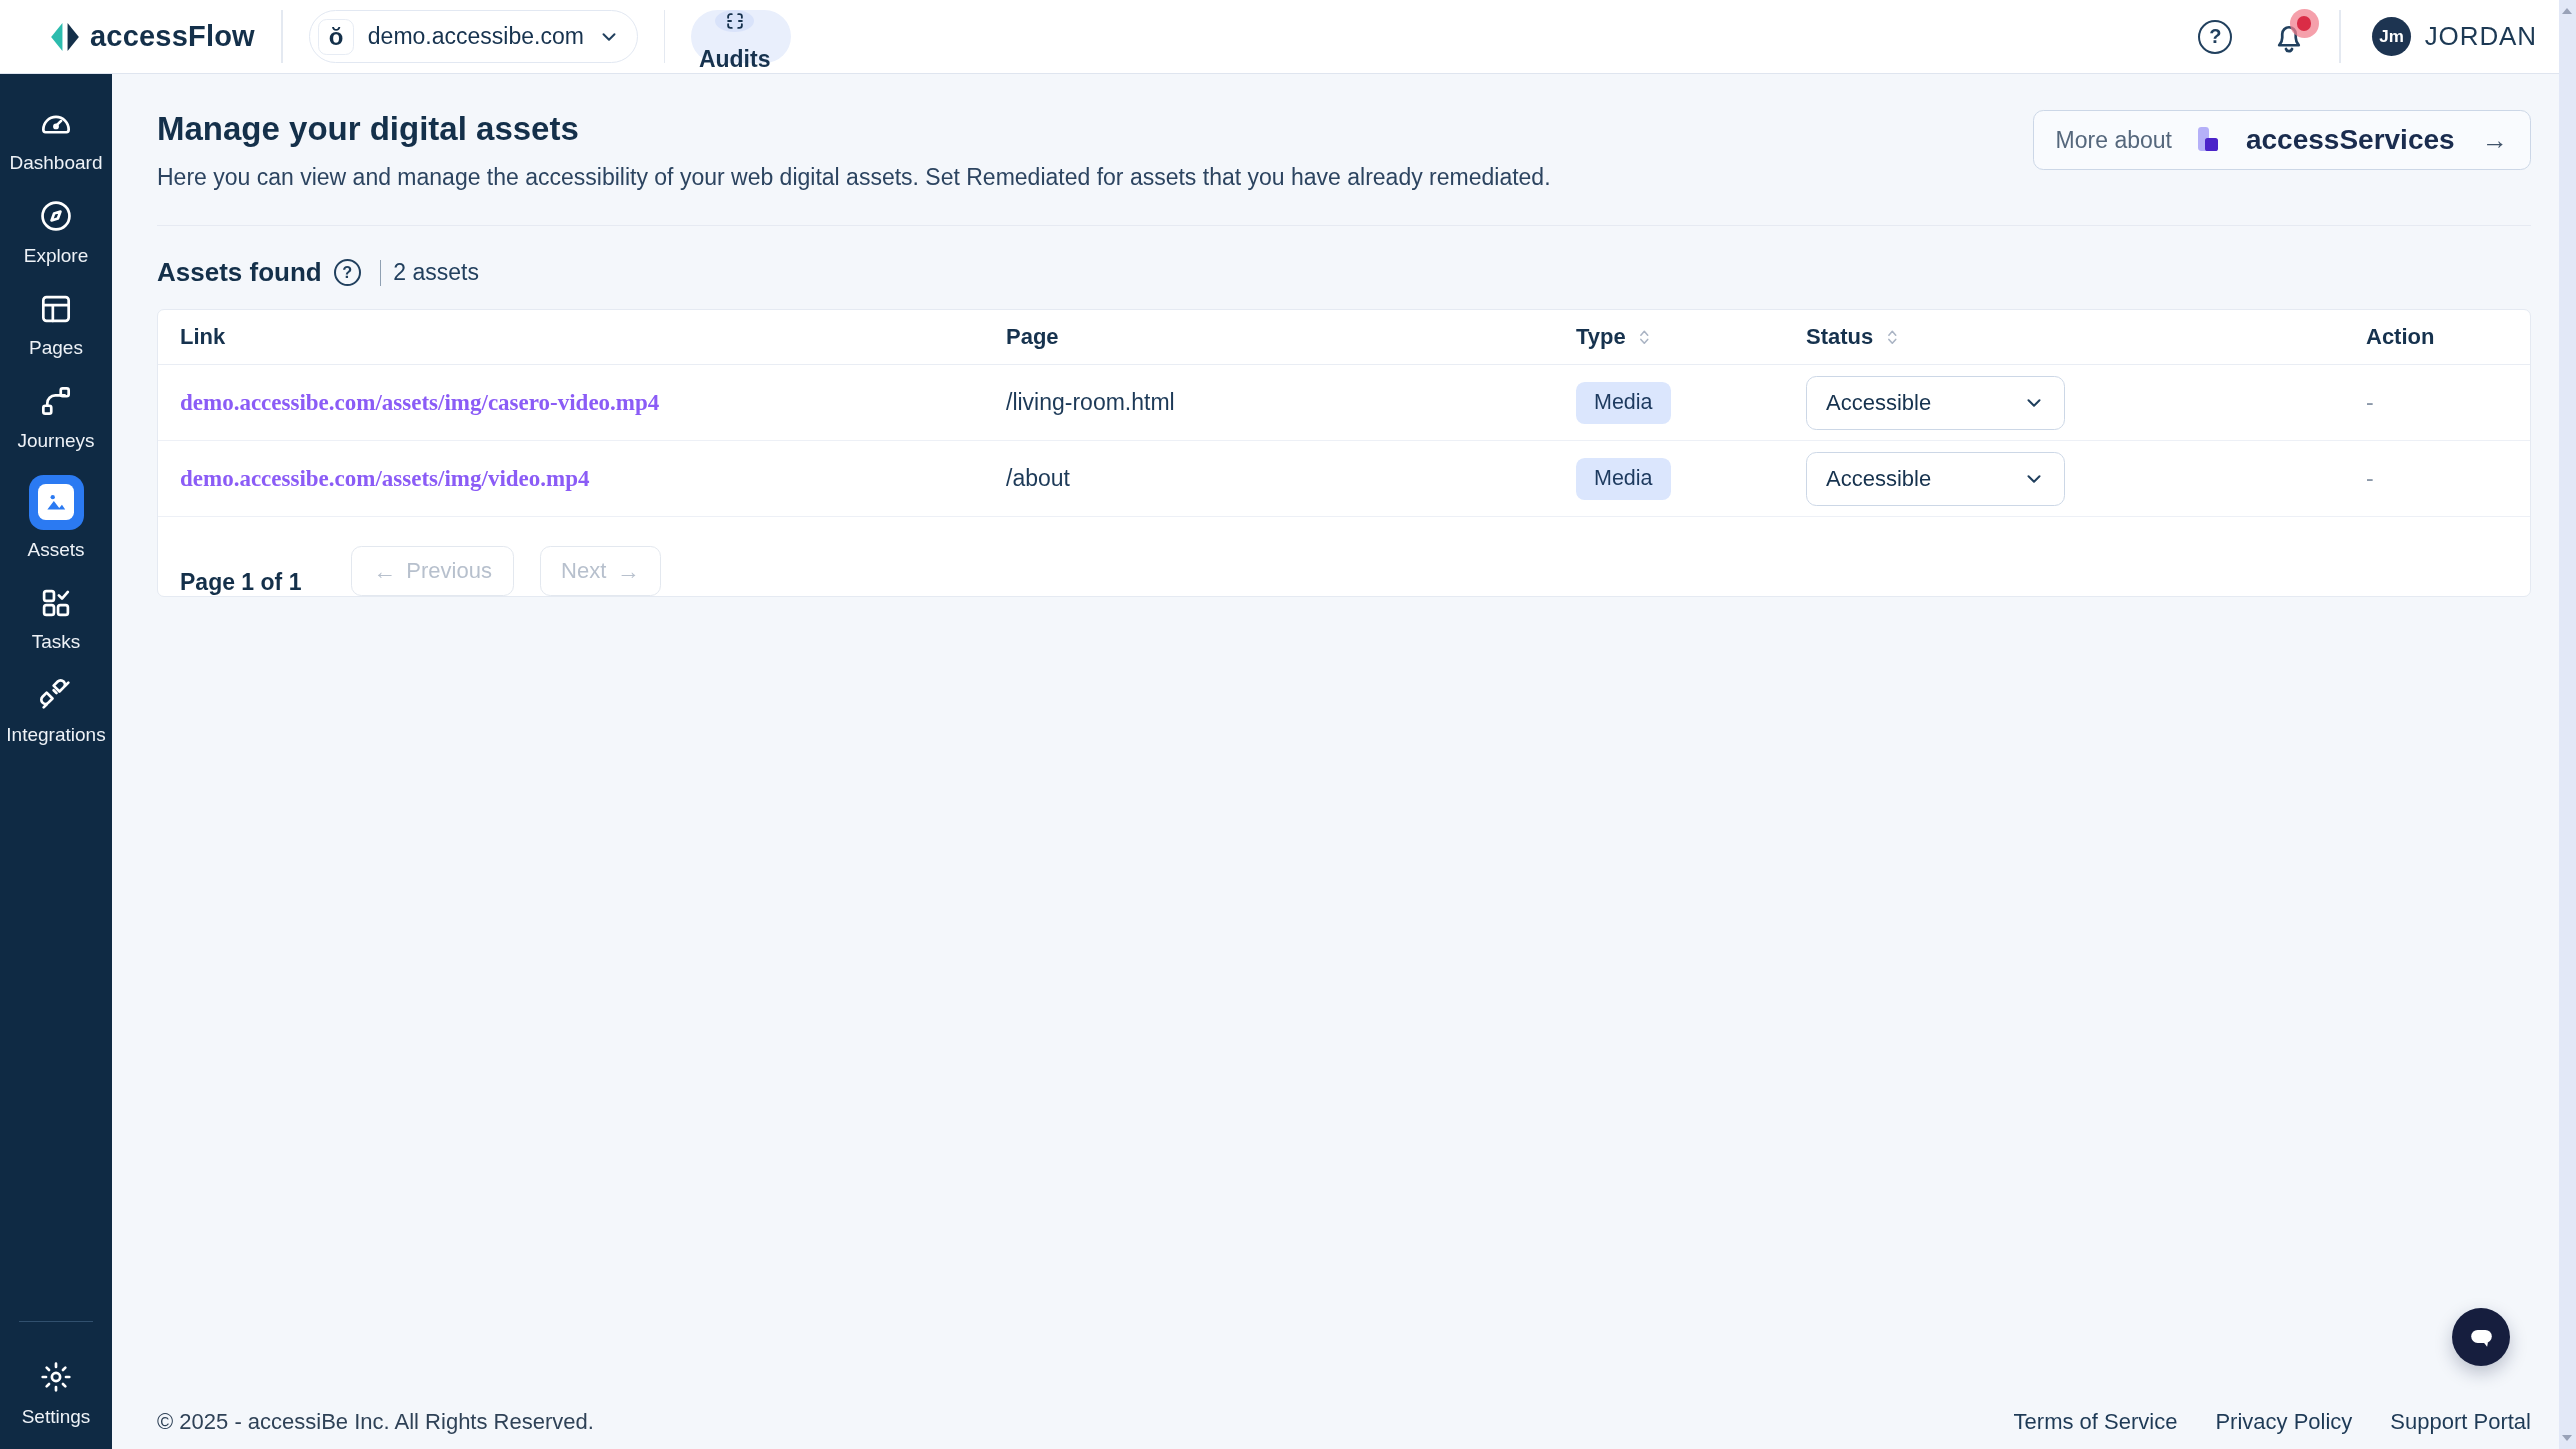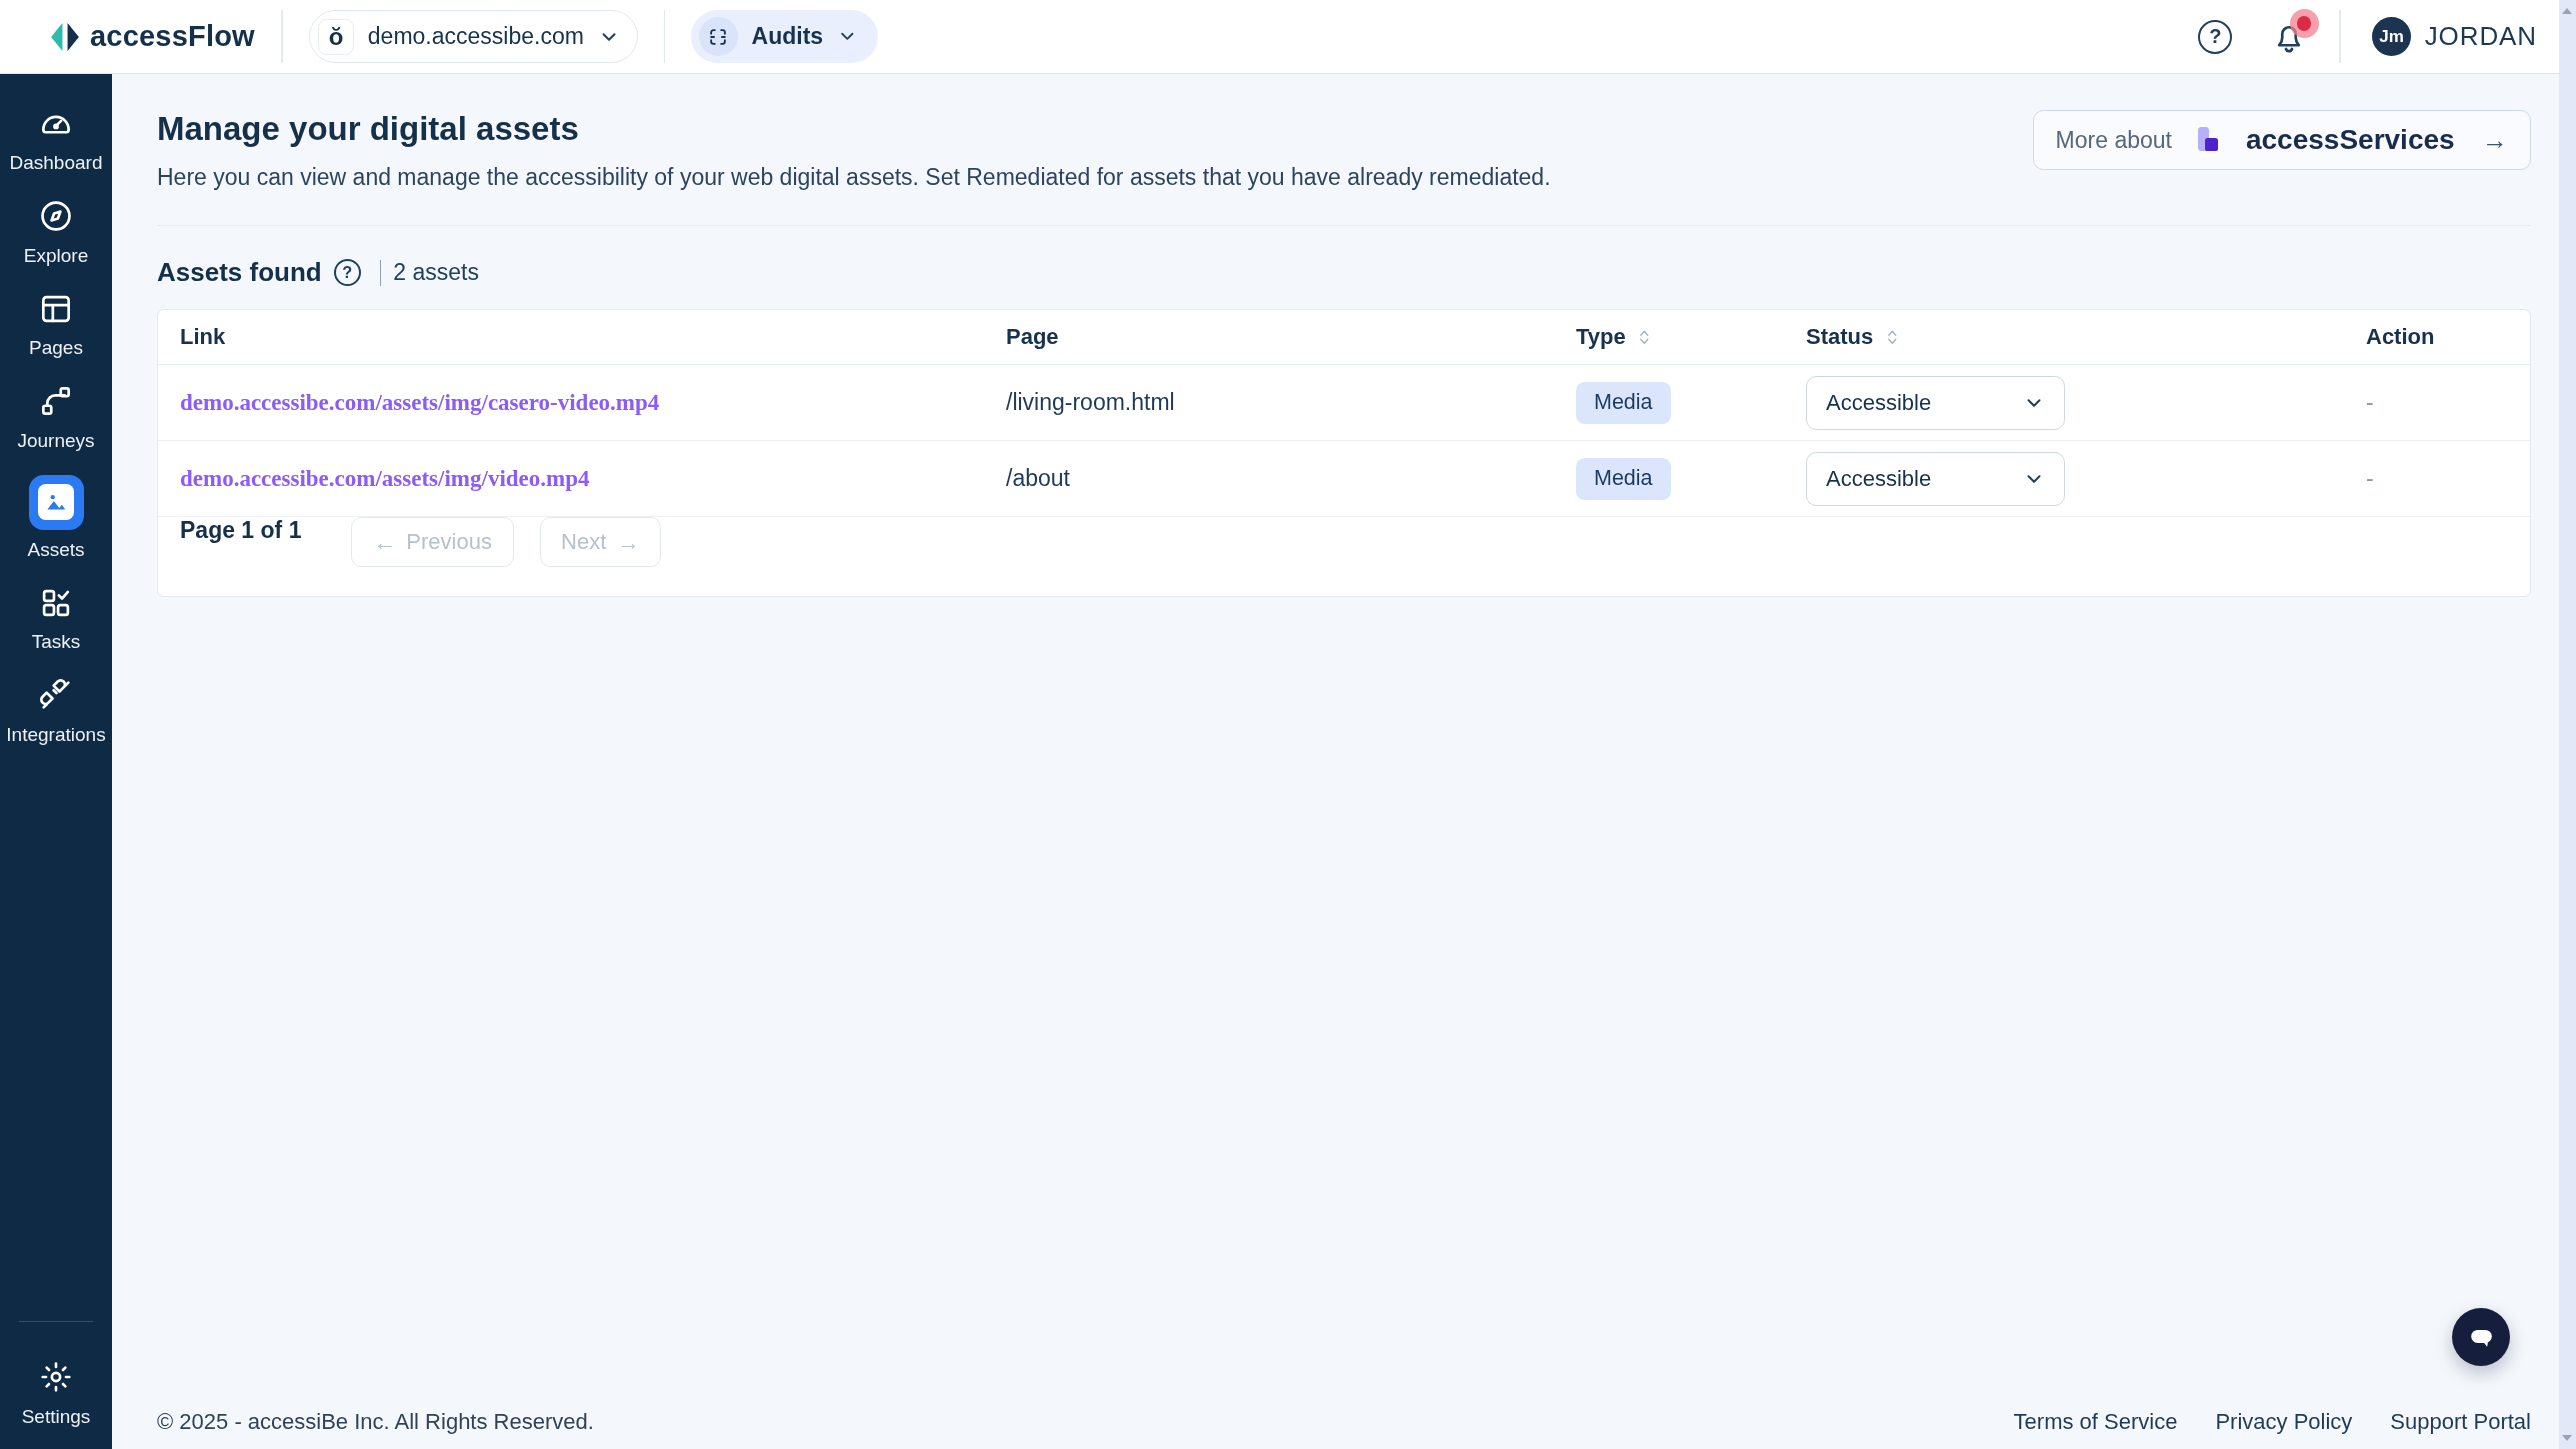--- a/index.html
+++ b/index.html
@@ -9,21 +9,21 @@
 
   
   .topbar { height:74px; background:#fff; border-bottom:1.7px solid #dfe5ef; display:flex; align-items:center; padding:0 39px 0 48px; position:relative; z-index:5; }
   .logo { display:flex; align-items:center; gap:8px; }
   .logo-text { font-size:29px; font-weight:700; color:#14304a; letter-spacing:0.2px; }
   .v-div { width:1.7px; height:53px; background:#e4e9f1; margin:0 26px; }
   .pill { display:flex; align-items:center; height:53px; border-radius:27.5px; cursor:pointer; }
   .site-pill { background:#fff; border:1.7px solid #e2e8f2; padding:0 17px 0 8.6px; gap:13.7px; }
   .site-chip { width:36px; height:36px; border:1.7px solid #e7ecf4; border-radius:8.6px; display:flex; align-items:center; justify-content:center; font-size:24px; font-weight:700; color:#14304a; }
   .site-name { font-size:23px; font-weight:400; color:#16324e; }
-  .audits-pill { background:#e9effc; padding:0 20.6px 0 7.7px; gap:13.7px; }
+  .audits-pill { background:#e9effc; padding:0 20.6px 0 7.7px; gap:13.7px;flex-direction:column; }
   .audits-circle { width:39px; height:39px; border-radius:50%; background:#d9e3fa; display:flex; align-items:center; justify-content:center; }
   .audits-label { font-size:23px; font-weight:700; color:#16324e; }
   .top-right { margin-left:auto; display:flex; align-items:center; }
   .icon-btn { position:relative; width:38px; height:38px; display:flex; align-items:center; justify-content:center; cursor:pointer; }
   .help-circle { width:34px; height:34px; border:2.6px solid #21405e; border-radius:50%; display:flex; align-items:center; justify-content:center; font-size:20px; font-weight:700; color:#21405e; }
   .bell-wrap { margin-left:36px; }
   .bell-halo { position:absolute; top:-8.6px; right:-10.3px; width:29px; height:29px; border-radius:50%; background:rgba(242,128,143,.75); display:flex; align-items:center; justify-content:center; }
   .bell-dot { width:14.6px; height:14.6px; border-radius:50%; background:#da2c46; }
   .avatar { width:39px; height:39px; border-radius:50%; background:#1d3451; color:#fff; font-size:17px; font-weight:700; display:flex; align-items:center; justify-content:center; cursor:pointer; }
   .user-name { font-size:26px; font-weight:500; color:#1c3954; letter-spacing:0.9px; margin-left:13.7px; cursor:pointer; }
@@ -66,21 +66,21 @@
   table { width:100%; border-collapse:collapse; table-layout:fixed; }
   th { height:55px; text-align:left; font-size:22px; font-weight:700; color:#16324e; border-bottom:1.7px solid #e9edf4; }
   th .th-inner { display:flex; align-items:center; gap:8.6px; }
   td { height:76px; border-bottom:1.7px solid #edf0f6; font-size:23px; color:#1d3a58; vertical-align:middle; }
   .cell-pad { padding-left:22px; }
   .link-cell { font-weight:700; color:#8b5cf6;font-family:Liberation Serif, serif; }
   .badge { display:inline-block; background:#dbe6fd; color:#1d3a5f; font-size:21.5px; font-weight:500; padding:8.6px 18px; border-radius:8.6px; }
   .status-select { width:259px; height:54px; border:1.7px solid #ccd7e6; border-radius:10.3px; background:#fff; display:flex; align-items:center; justify-content:space-between; padding:0 19px; cursor:pointer; }
   .status-value { font-size:22px; color:#16324e; }
   .dash { color:#8b98a9; }
-  .pagination { display:flex; align-items:flex-start; height:79px; padding:0 22px; gap:26px; }
+  .pagination { display:flex; align-items:flex-end; height:79px; padding:0 22px; gap:26px; }
   .page-count { font-size:23px; font-weight:600; color:#14304a; margin-right:24px; }
   .pg-btn { display:flex; align-items:center; gap:10.3px; height:50px; padding:0 20.6px; border:1.7px solid #e3e8ef; border-radius:10.3px; background:#fff; font-size:22px; font-weight:500; color:#b7c0cd; cursor:default; }
   .pg-arrow { font-size:23px; }
 
   
   .footer { position:absolute; left:45px; right:45px; bottom:15.5px; display:flex; justify-content:space-between; align-items:center; }
   .copyright { font-size:22px; color:#2f4257; }
   .footer-links { display:flex; gap:38px; }
   .footer-link { font-size:22px; color:#1e3a56; cursor:pointer; }
 

